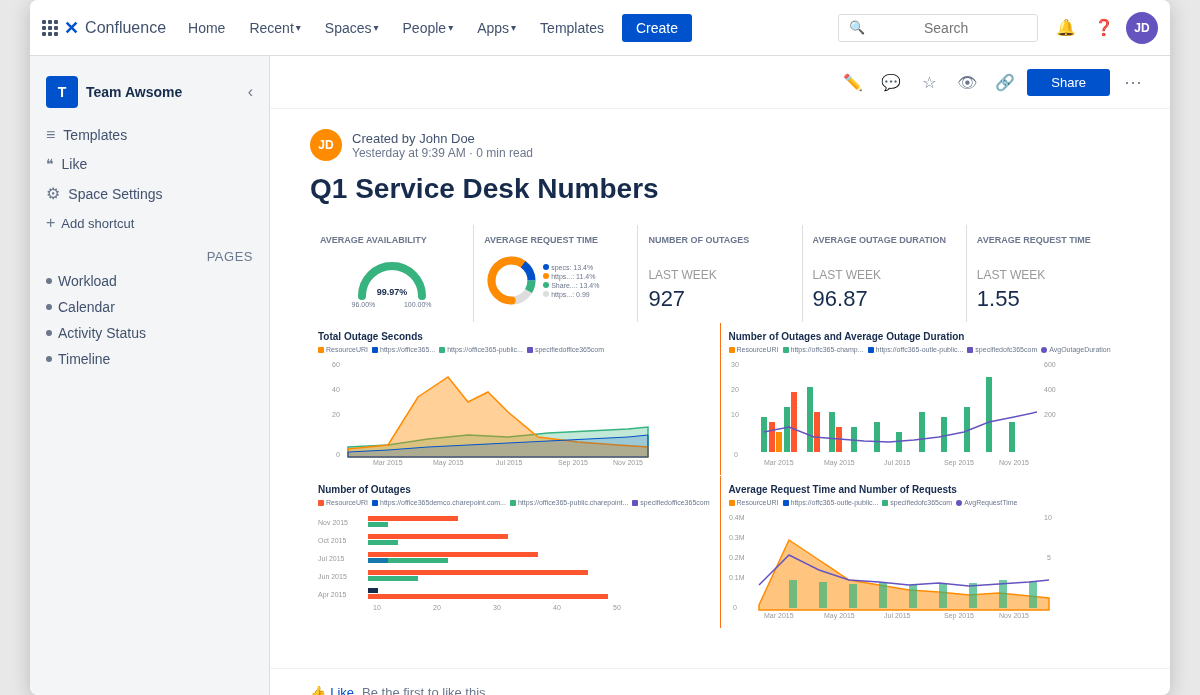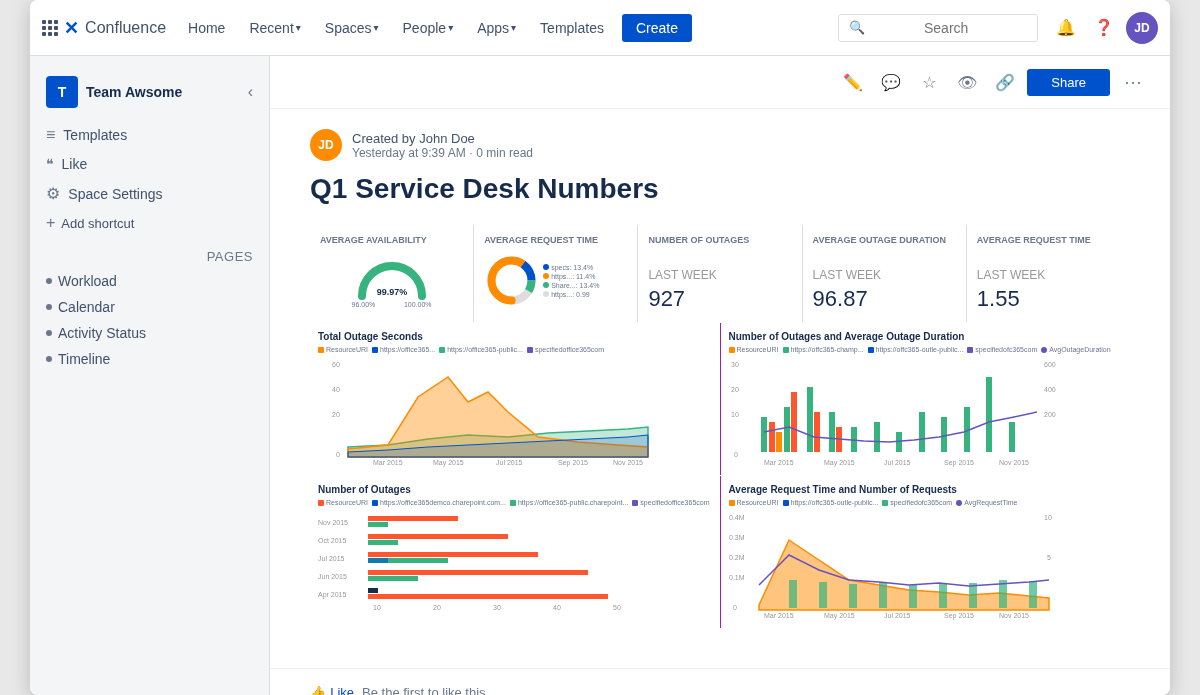--- a/index.html
+++ b/index.html
@@ -63,21 +63,21 @@
     
     .page-title { font-size: 28px; font-weight: 700; color: #172B4D; margin-bottom: 20px; }
     
     .stat-row { display: grid; grid-template-columns: 1fr 1fr 1fr 1fr 1fr; gap: 1px; background: #ddd; }
     .stat-card { background: white; padding: 10px; }
     .stat-label { font-size: 9px; color: #6B778C; text-transform: uppercase; margin-bottom: 4px; font-weight: 600; }
     .stat-sublabel { font-size: 12px; color: #999; margin-top: 23px; }
     .stat-value { font-size: 22px; font-weight: 300; color: #172B4D; margin-top: 4px; }
     
     
-    .charts-row { display: grid; grid-template-columns: 1fr 1fr; gap: 1px; background: #a21caf; }
+    .charts-row { display: grid; grid-template-columns: 1fr 1fr; gap: 1px; background: #f97316; }
     .chart-card { background: white; padding: 8px; }
     .chart-title { font-size: 10px; font-weight: 600; color: #172B4D; margin-bottom: 4px; }
     .chart-legend { display: flex; flex-wrap: wrap; gap: 4px; margin-bottom: 4px; }
     .legend-item { display: flex; align-items: center; gap: 2px; font-size: 7px; color: #6B778C; }
     .legend-dot { width: 6px; height: 6px; border-radius: 50%; }
     .legend-dot.square { border-radius: 1px; }
     
     
     svg { display: block; }
     

